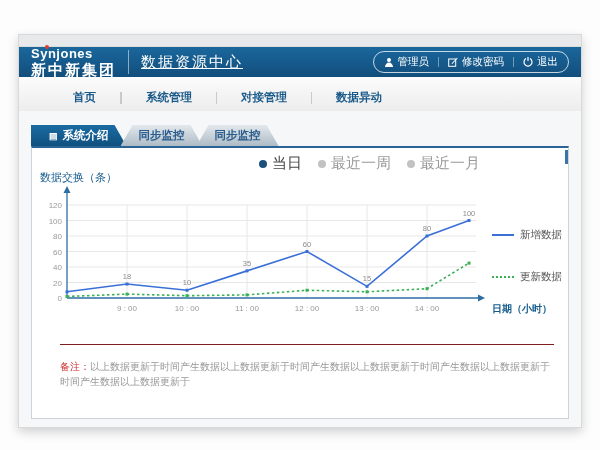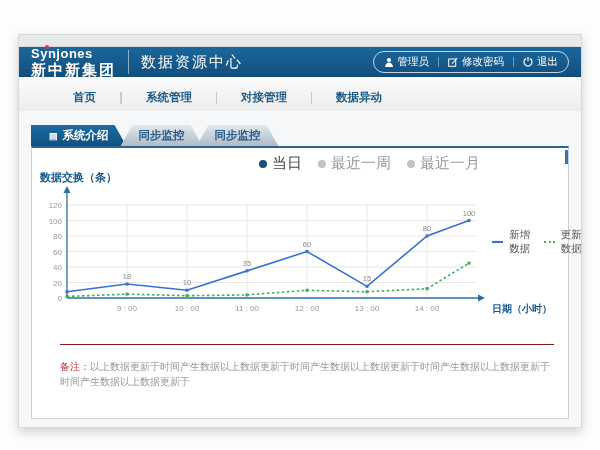--- a/index.html
+++ b/index.html
@@ -14,21 +14,21 @@
 
   
   .header { height:30px; background:linear-gradient(#1a679c,#124e7c);
             display:flex; align-items:center; padding:0 12px; }
   .logo { display:flex; flex-direction:column; line-height:1; position:relative; }
   .logo-en { color:#fff; font-size:13px; font-weight:bold; letter-spacing:.5px; }
   .logo-dot { position:absolute; left:14px; top:-2px; width:4px; height:4px;
               border-radius:50%; background:#e03c2f; }
   .logo-cn { color:#fff; font-size:15px; font-weight:bold; letter-spacing:2px; margin-top:2px; }
   .hdr-div { width:1px; height:24px; background:rgba(255,255,255,.5); margin:0 12px; }
-  .app-title { color:#fff; font-size:15px; letter-spacing:2px; }
+  .app-title { color:#fff; font-size:15px; letter-spacing:2px;text-decoration:underline; }
   .user-pill { margin-left:auto; display:flex; align-items:center;
                border:1px solid rgba(255,255,255,.75); border-radius:11px;
                padding:3px 10px; }
   .user-item { display:flex; align-items:center; gap:4px; color:#fff; font-size:10.5px;
                cursor:pointer; }
   .user-sep { width:1px; height:10px; background:rgba(255,255,255,.4); margin:0 9px; }
   .uicon { width:10px; height:10px; display:block; }
 
   
   .nav { height:42px; background:linear-gradient(#fcfcfc,#e9e9e9);
@@ -55,26 +55,26 @@
 
   .scroll-thumb { position:absolute; right:0; top:2px; width:3px; height:14px; background:#3a74a8; }
 
   .filters { position:absolute; top:6px; right:88px; display:flex; gap:16px; align-items:center; }
   .filter { display:flex; align-items:center; gap:5px; font-size:15px; color:#999; cursor:pointer; }
   .filter .dot { width:8px; height:8px; border-radius:50%; background:#c2c2c2; }
   .filter.on { color:#444; }
   .filter.on .dot { background:#1b4f7e; }
 
   .y-title { position:absolute; top:22px; left:8px; color:#135a8c;
-             font-size:11px; font-weight:bold; }
+             font-size:11px; font-weight:normal; }
 
   .chart-svg { position:absolute; top:38px; left:0; }
 
   .legend { position:absolute; left:460px; top:80px; display:flex;
-            gap:13px; }
+            flex-direction:column; gap:28px; }
   .lg-row { display:flex; align-items:center; gap:6px; cursor:pointer; }
   .lg-line { width:22px; height:0; }
   .lg-row .solid { border-top:2px solid #3a6fd8; }
   .lg-row .dotted { border-top:2px dotted #3cb054; }
   .lg-label { font-size:10.5px; color:#555; }
 
   .note { position:absolute; left:28px; right:14px; top:196px;
           border-top:1px solid #7f1d1d; padding-top:14px;
           font-size:10px; color:#999; line-height:1.5; }
   .note-prefix { color:#cc3333; }

